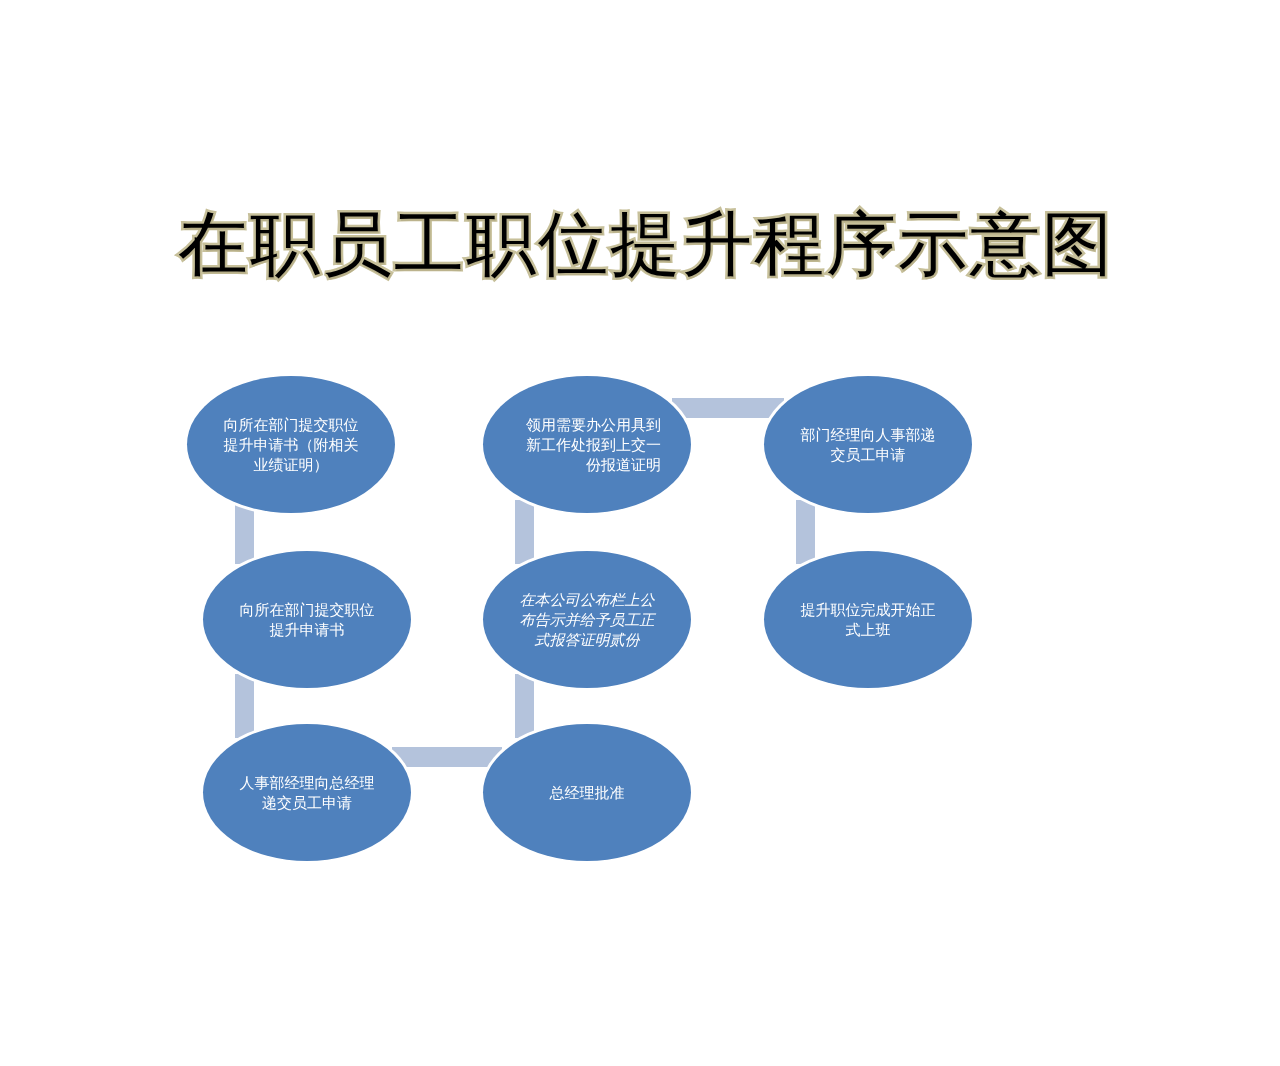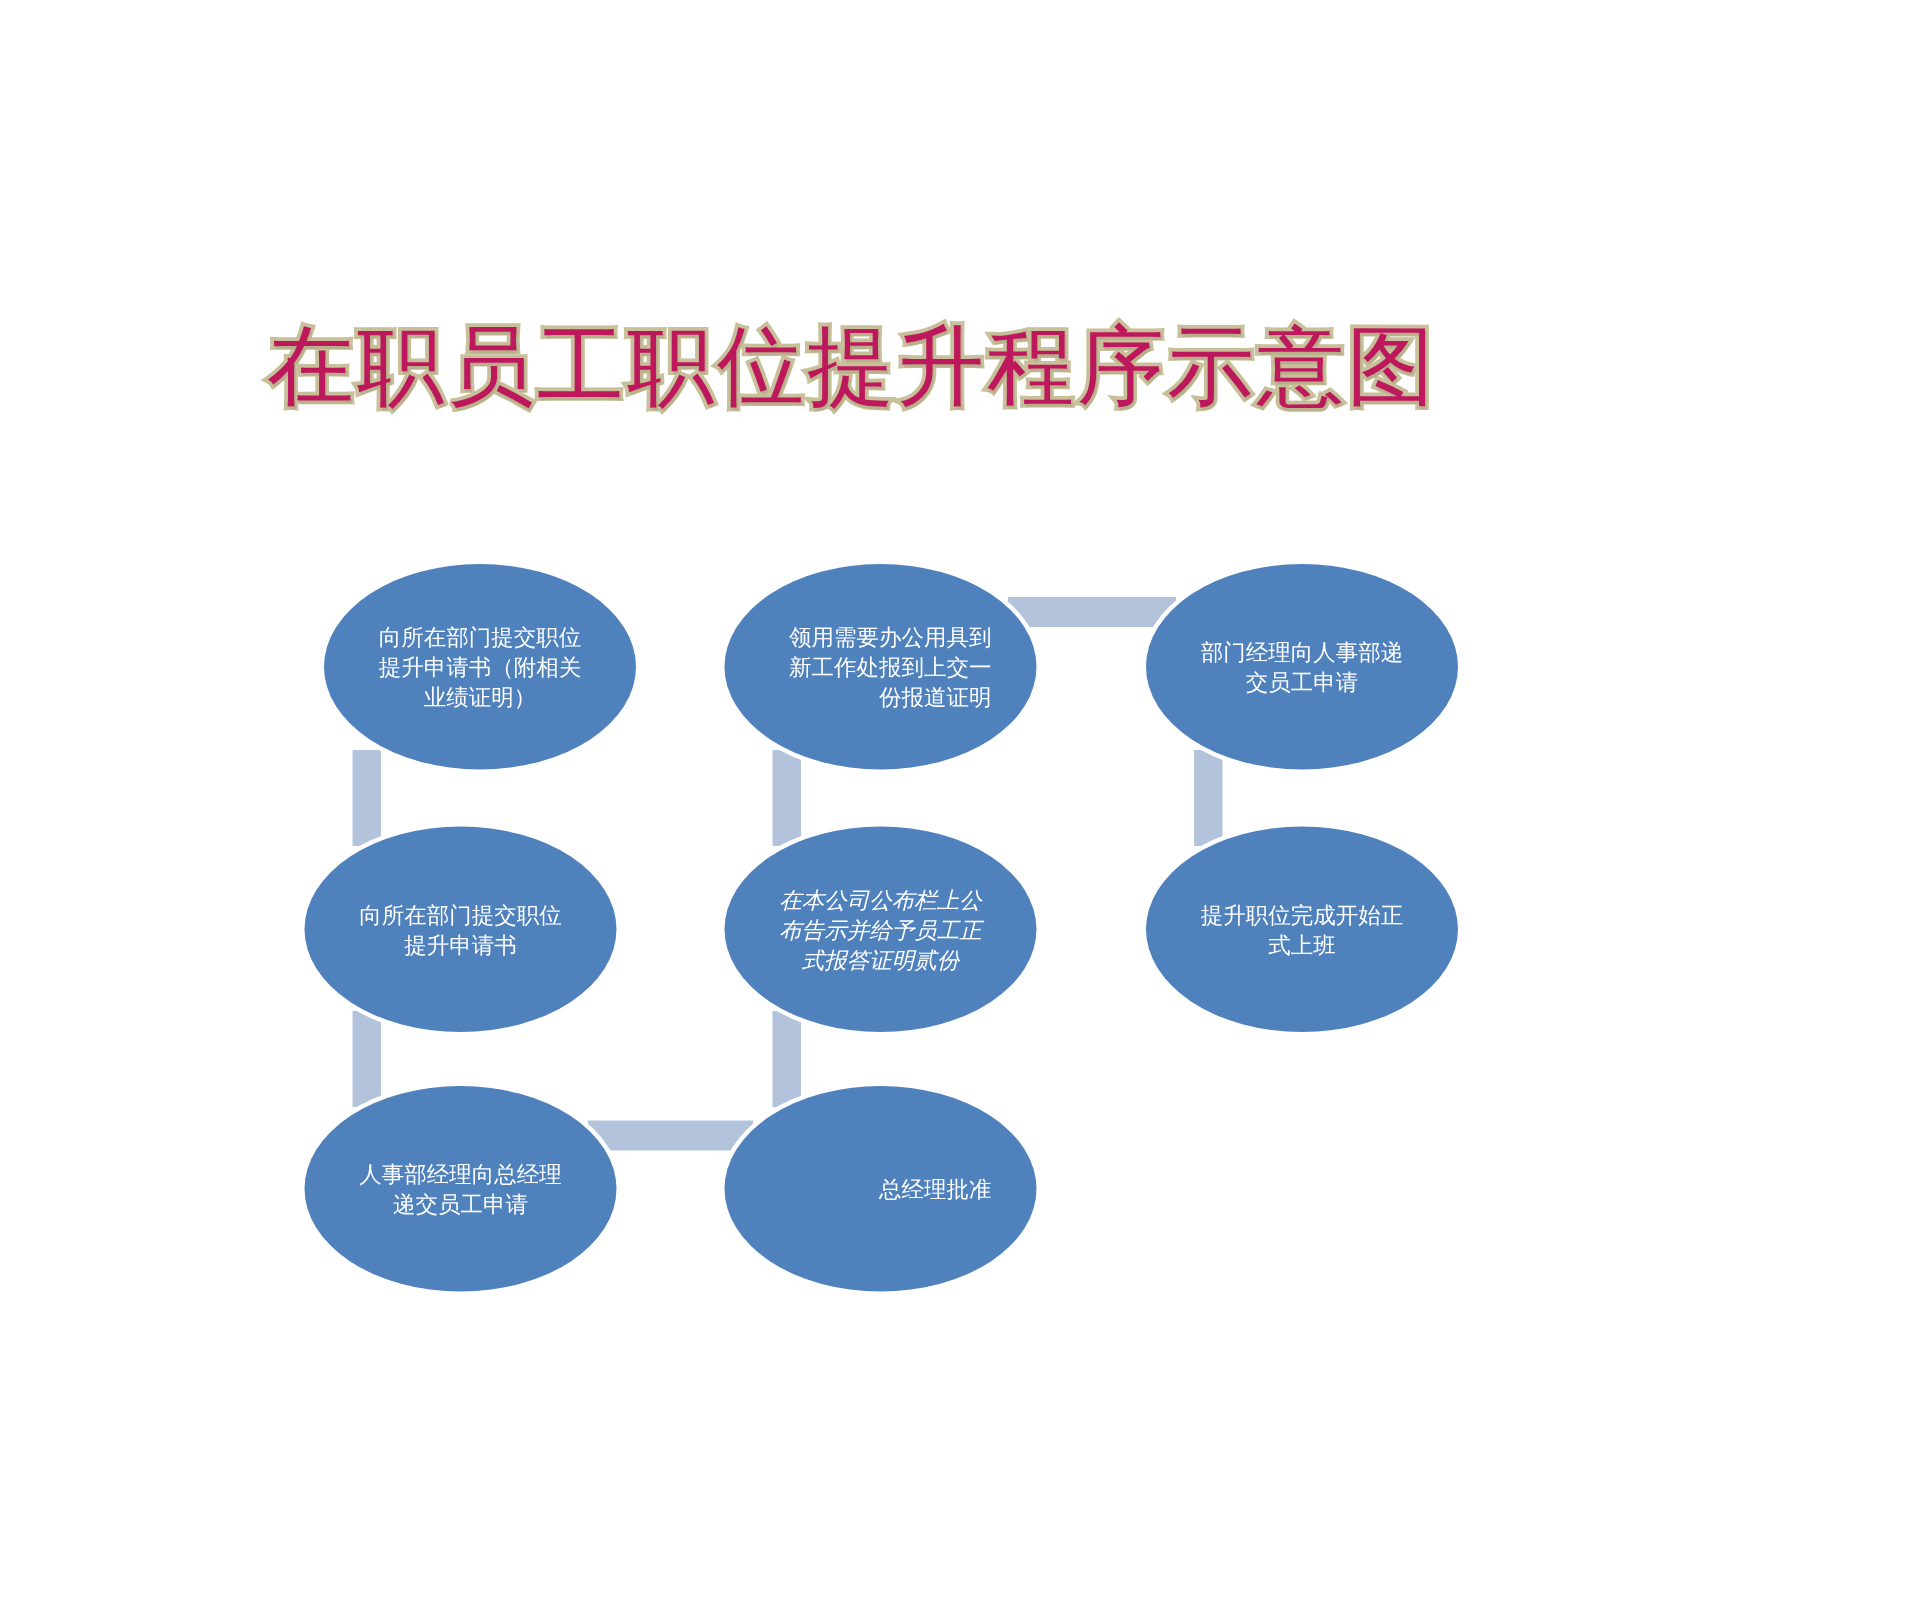--- a/index.html
+++ b/index.html
@@ -14,25 +14,25 @@
       overflow: hidden;
       font-family: "DejaVu Serif", "Liberation Serif", serif;
     }
     .title {
       position: absolute;
       left: 178px;
       top: 196px;
       width: 1010px;
       height: 96px;
       font-family: "DejaVu Serif", "Liberation Serif", serif;
-      font-size: 58px;
+      font-size: 70px;
       line-height: 96px;
       letter-spacing: 2px;
       white-space: nowrap;
-      color: #be185d;
+      color: #000000;
       -webkit-text-stroke: 5px #c7c09a;
       paint-order: stroke fill;
       text-shadow: 1px 2px 0 #b8b08a;
     }
     .connector {
       position: absolute;
       background: #b4c3dc;
     }
     .node {
       position: absolute;
@@ -62,31 +62,31 @@
 <div class="title">在职员工职位提升程序示意图</div>
 
 <div class="connector" style="left:235px; top:500px; width:19px; height:64px;"></div>
 <div class="connector" style="left:235px; top:674px; width:19px; height:64px;"></div>
 <div class="connector" style="left:392px; top:747px; width:110px; height:20px;"></div>
 <div class="connector" style="left:515px; top:674px; width:19px; height:64px;"></div>
 <div class="connector" style="left:515px; top:500px; width:19px; height:64px;"></div>
 <div class="connector" style="left:672px; top:398px; width:112px; height:20px;"></div>
 <div class="connector" style="left:796px; top:500px; width:19px; height:64px;"></div>
 
-<div class="node" style="left:216px; top:376px;justify-content:center;">
+<div class="node" style="left:187px; top:376px;justify-content:center;">
   <span class="node-label">向所在部门提交职位提升申请书（附相关业绩证明）</span>
 </div>
 <div class="node" style="left:203px; top:551px;">
   <span class="node-label">向所在部门提交职位提升申请书</span>
 </div>
 <div class="node" style="left:203px; top:724px;">
   <span class="node-label">人事部经理向总经理递交员工申请</span>
 </div>
 
-<div class="node" style="left:483px; top:724px;justify-content:flex-end;">
+<div class="node" style="left:483px; top:724px;">
   <span class="node-label">总经理批准</span>
 </div>
 <div class="node" style="left:483px; top:551px;font-style:italic;">
   <span class="node-label">在本公司公布栏上公布告示并给予员工正式报答证明贰份</span>
 </div>
 <div class="node" style="left:483px; top:376px;text-align:right;">
   <span class="node-label">领用需要办公用具到新工作处报到上交一份报道证明</span>
 </div>
 
 <div class="node" style="left:764px; top:376px;">

